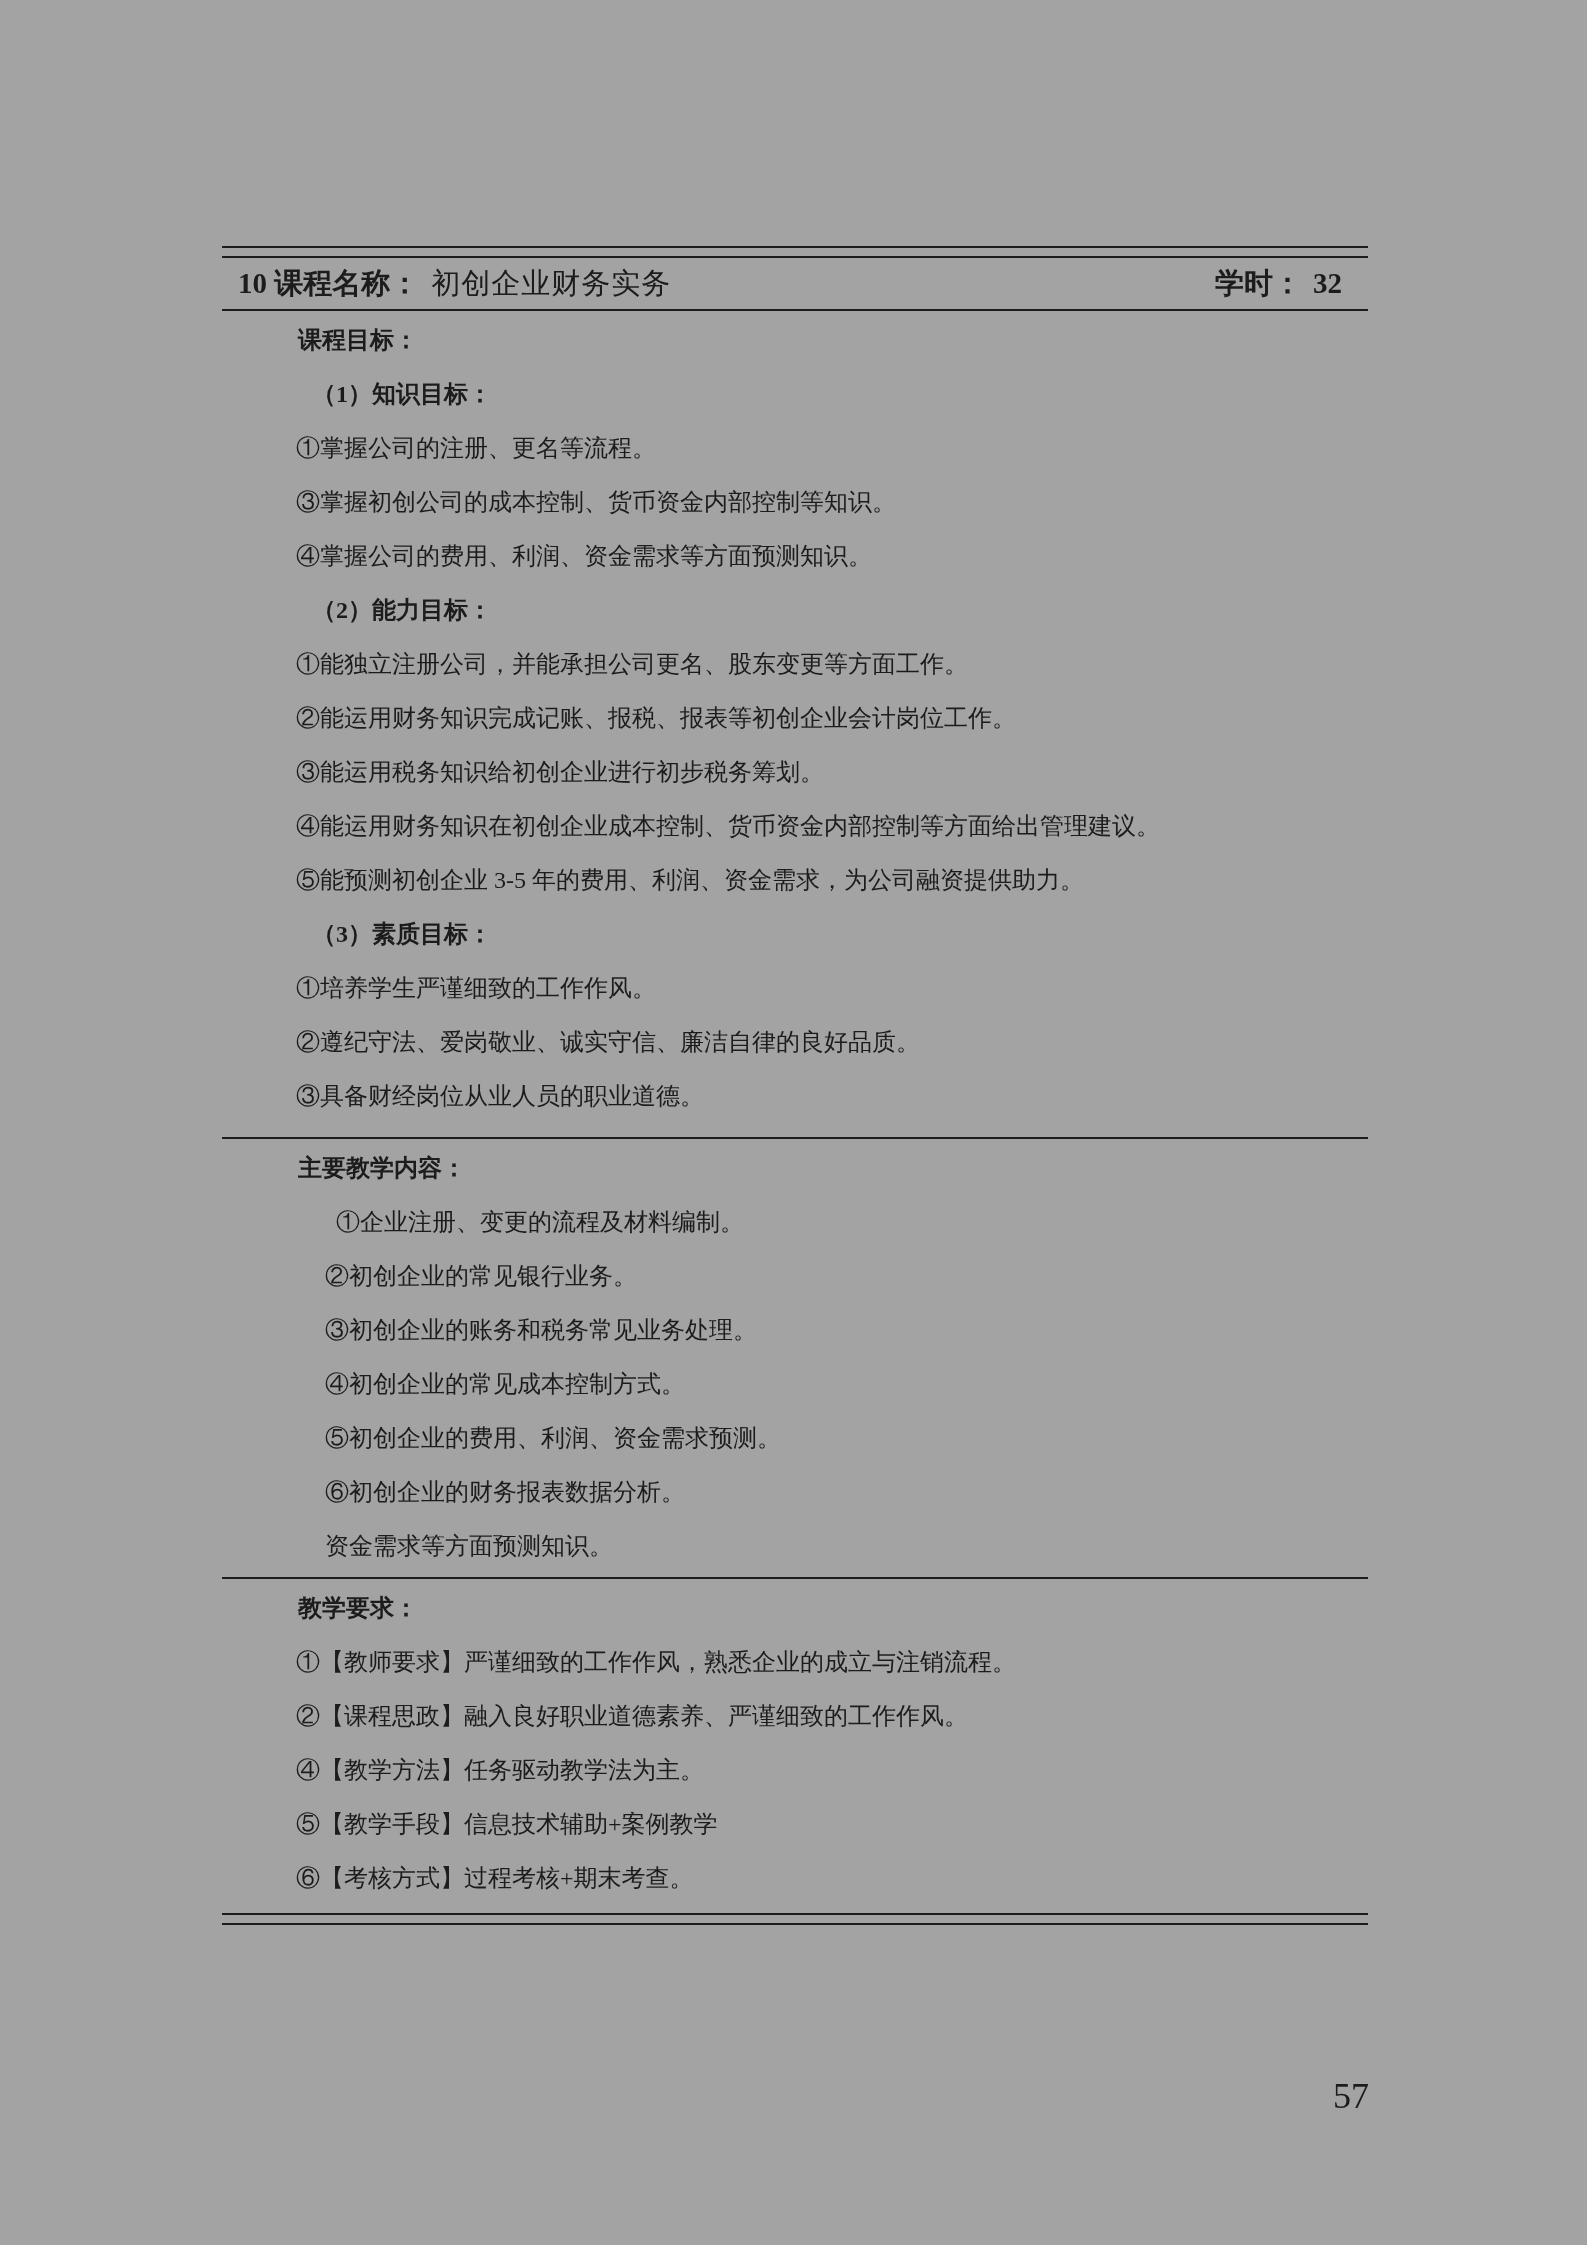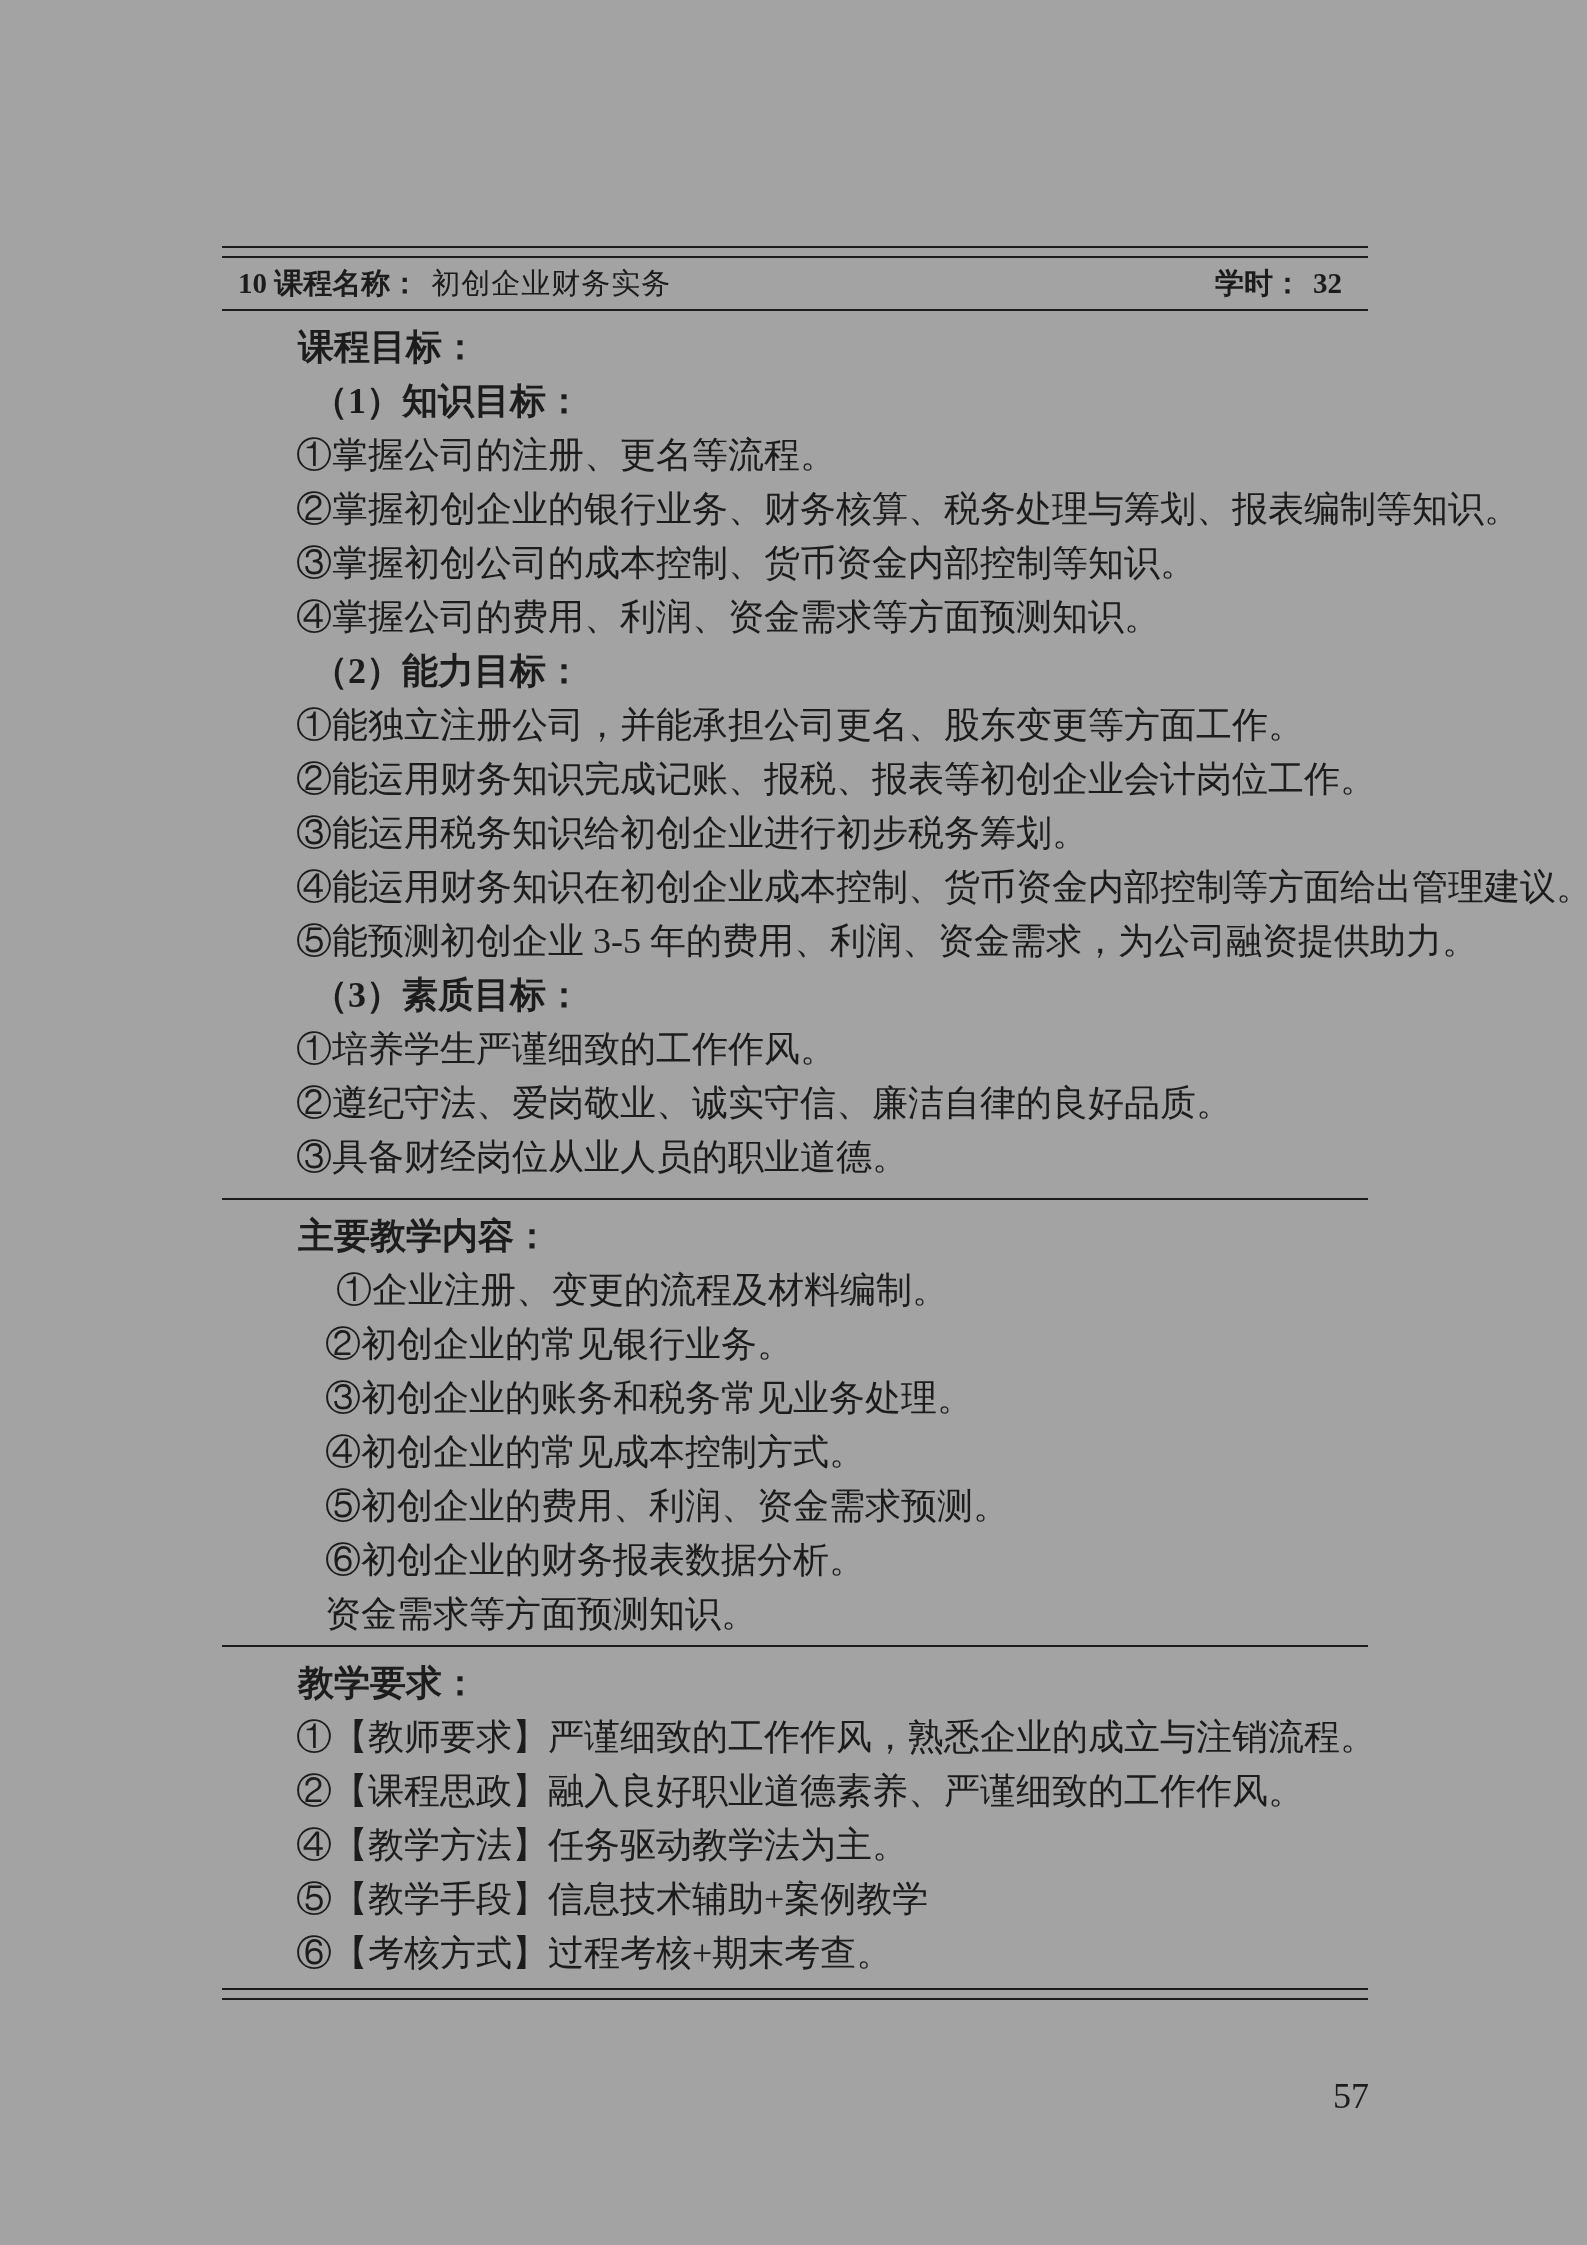--- a/index.html
+++ b/index.html
@@ -35,22 +35,21 @@
     padding:0 26px 0 16px;
     font-size:29px;
   }
   .b{font-weight:bold;}
   .header-left{white-space:nowrap;}
   .course-name{font-weight:normal;margin-left:12px;letter-spacing:1px;}
   .header-right{white-space:nowrap;}
   .hours-val{margin-left:11px;}
   .cell{
     padding:2px 16px 14px 0;
-    font-size:36px;
-    margin-top:7px;
+    font-size:24px;
   }
   .cell.mid{padding-bottom:4px;}
   .cell.last{padding-bottom:8px;}
   .cell p{
     margin:0;
     height:54px;
     line-height:54px;
     white-space:nowrap;
   }
   .t{padding-left:76px;}
@@ -81,21 +80,20 @@
         <span>学时：</span><span class="hours-val">32</span>
       </div>
     </div>
 
     <div class="rule"></div>
 
     <section class="cell">
       <p class="t b">课程目标：</p>
       <p class="sub b">（1）知识目标：</p>
       <p class="item">①掌握公司的注册、更名等流程。</p>
-      <p class="item">②掌握初创企业的银行业务、财务核算、税务处理与筹划、报表编制等知识。</p>
       <p class="item">③掌握初创公司的成本控制、货币资金内部控制等知识。</p>
       <p class="item">④掌握公司的费用、利润、资金需求等方面预测知识。</p>
       <p class="sub b">（2）能力目标：</p>
       <p class="item">①能独立注册公司，并能承担公司更名、股东变更等方面工作。</p>
       <p class="item">②能运用财务知识完成记账、报税、报表等初创企业会计岗位工作。</p>
       <p class="item">③能运用税务知识给初创企业进行初步税务筹划。</p>
       <p class="item">④能运用财务知识在初创企业成本控制、货币资金内部控制等方面给出管理建议。</p>
       <p class="item">⑤能预测初创企业 3-5 年的费用、利润、资金需求，为公司融资提供助力。</p>
       <p class="sub b">（3）素质目标：</p>
       <p class="item">①培养学生严谨细致的工作作风。</p>

